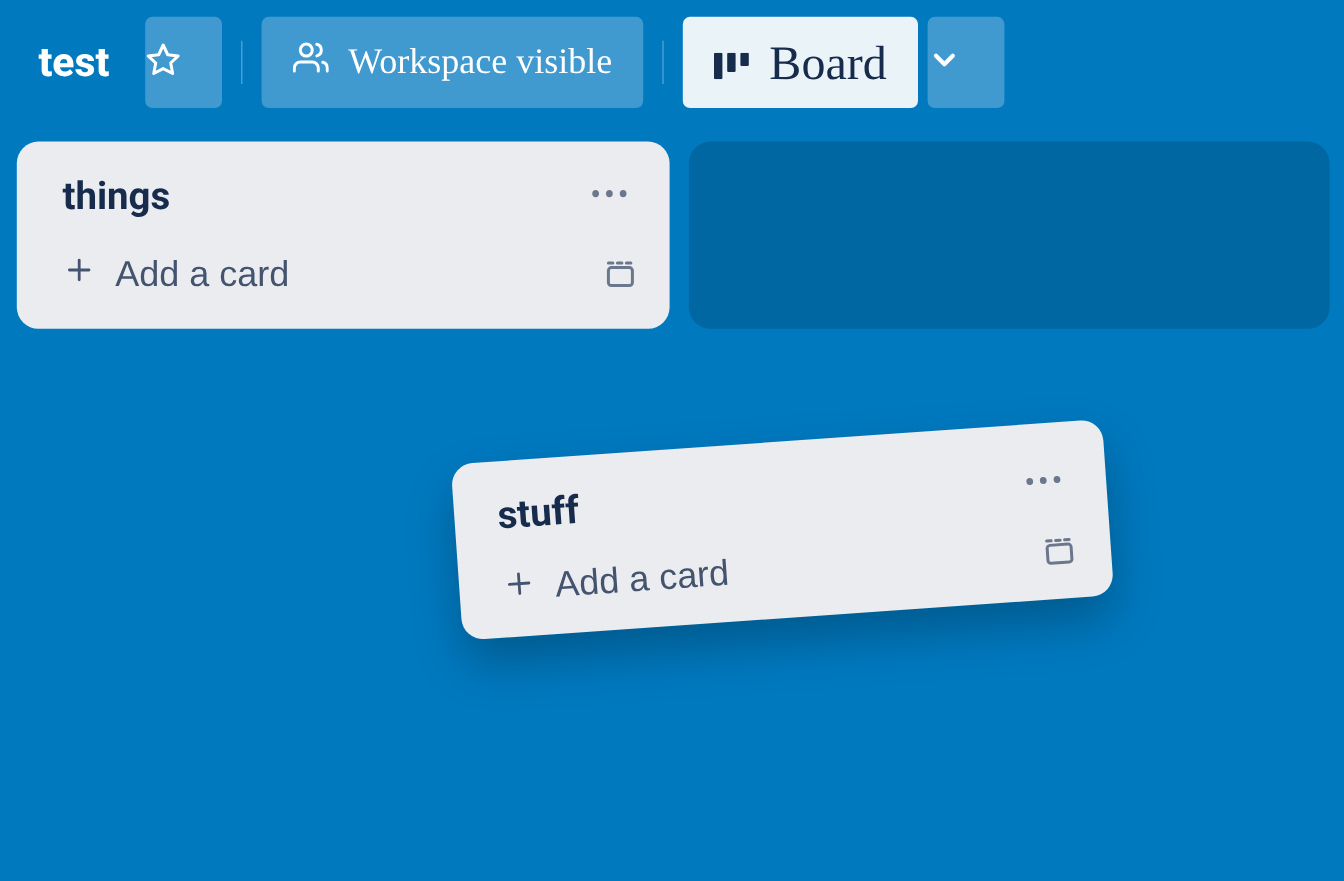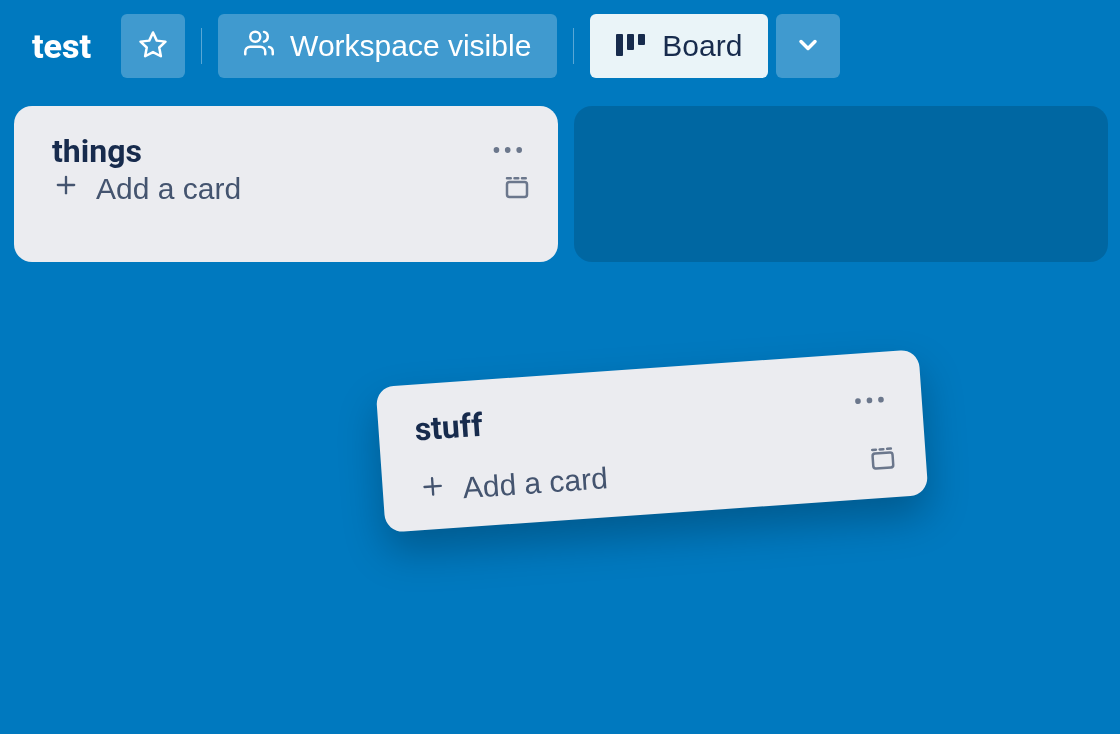--- a/index.html
+++ b/index.html
@@ -22,46 +22,47 @@
     .board-title {
       color: #fff;
       font-size: 34px;
       font-weight: 800;
       margin-right: 22px;
     }
     .hdr-btn {
       background: rgba(255,255,255,0.25);
       border: none;
       border-radius: 6px;
-      height: 64px;
-      display: flex;
-      align-items: center;
-      justify-content: center;
+      height: 76px;
+      display: flex;
+      align-items: center;
+      justify-content: flex-start;
       cursor: pointer;
       color: #fff;
+      font-family: Liberation Serif, serif;
     }
     .star-btn { width: 64px; }
     .divider {
       width: 1px;
       height: 36px;
       background: rgba(255,255,255,0.35);
       margin: 0 8px;
     }
     .visibility-btn {
       padding: 0 26px;
       gap: 16px;
       font-size: 30px;
       font-weight: 500;
     }
     .view-btn {
       background: #EAF4F8;
       color: #172B4D;
       padding: 0 26px;
       gap: 16px;
-      font-size: 30px;
+      font-size: 40px;
       font-weight: 500;
     }
     .chev-btn { width: 64px; }
 
     
     .board {
       position: relative;
       padding: 16px 0 0 14px;
       display: flex;
       gap: 16px;
@@ -69,20 +70,21 @@
     .list {
       background: #EBECF0;
       border-radius: 18px;
       width: 544px;
       padding: 24px 26px 22px 38px;
     }
     .list-header {
       display: flex;
       align-items: center;
       justify-content: space-between;
+      margin-bottom: 28px;
     }
     .list-title {
       color: #172B4D;
       font-size: 32px;
       font-weight: 700;
     }
     .list-menu {
       color: #6b778c;
       font-size: 28px;
       letter-spacing: 2px;

